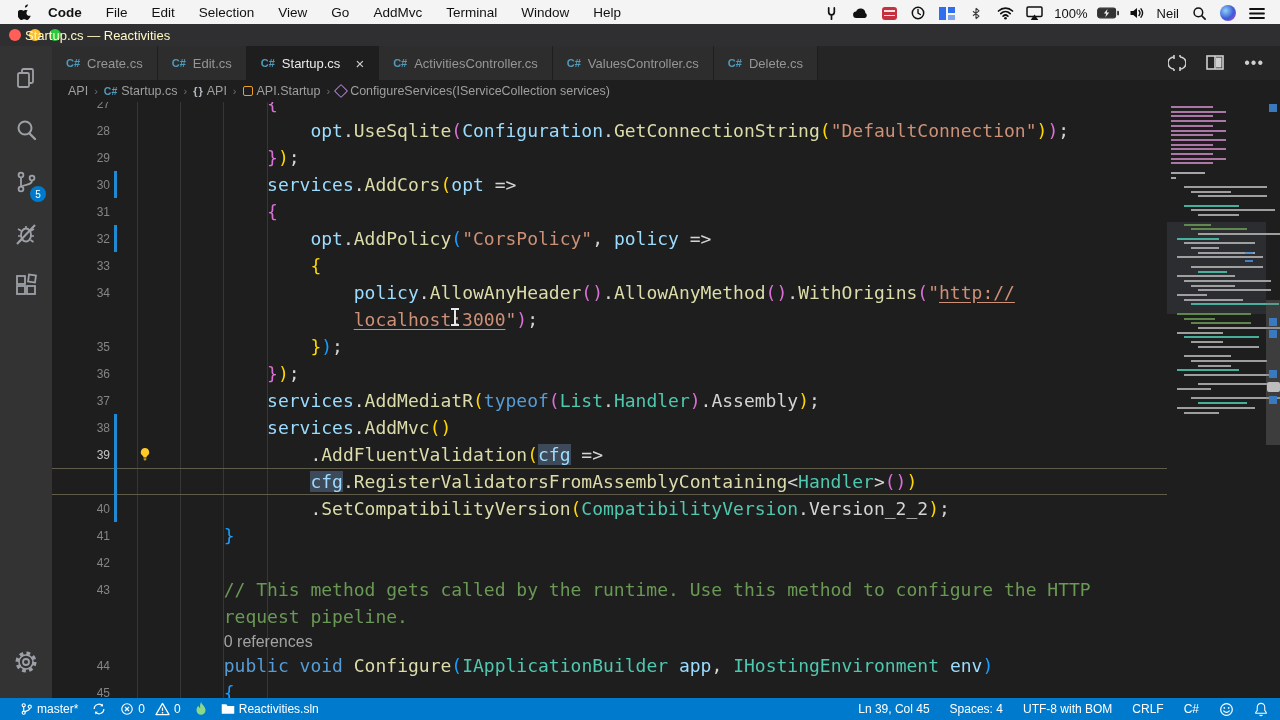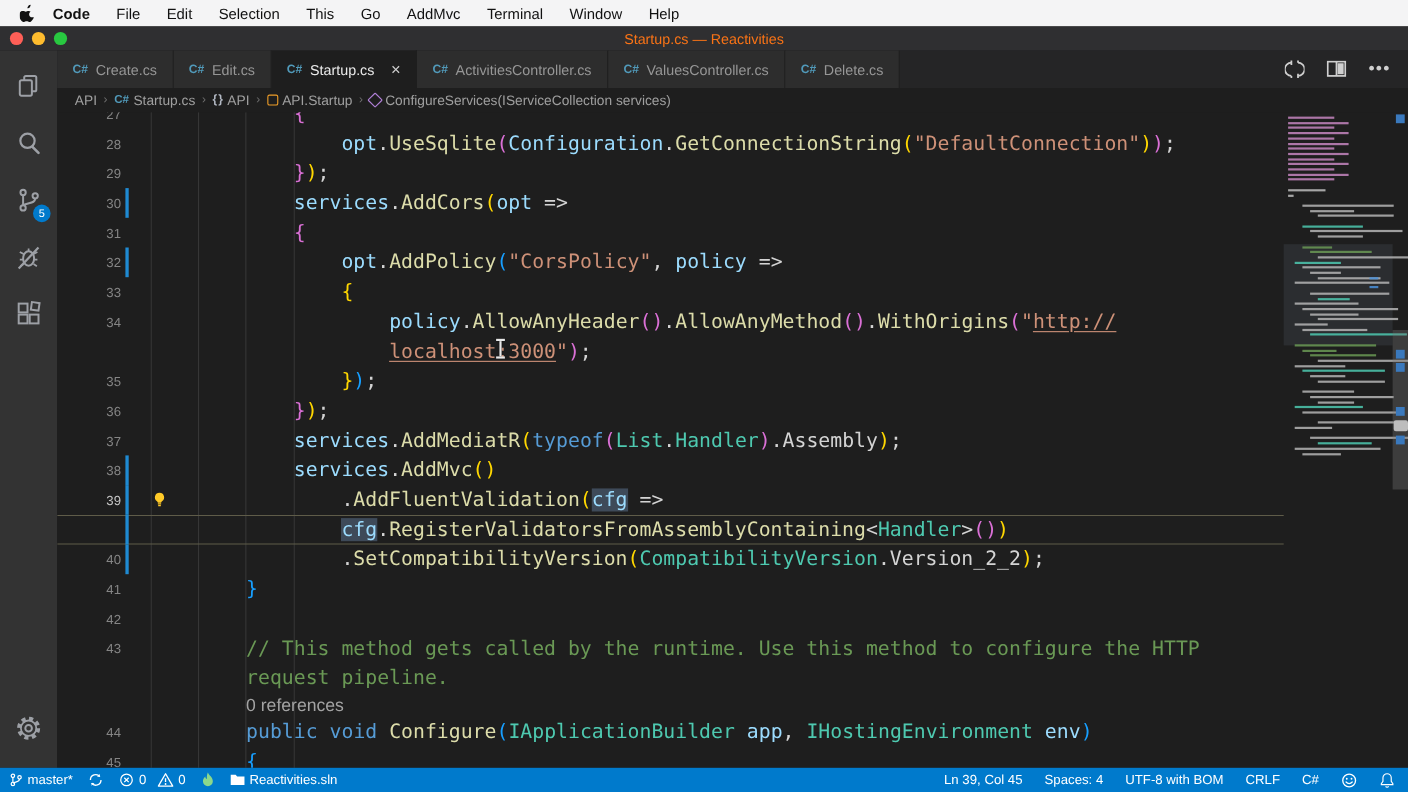--- a/index.html
+++ b/index.html
@@ -1,39 +1,39 @@
 <!DOCTYPE html>
 <html><head>
 <meta charset="utf-8">
 <style>
   html,body{margin:0;padding:0;background:#000;}
   #root{position:relative;width:1280px;height:720px;overflow:hidden;font-family:"Liberation Sans",sans-serif;background:#1e1e1e;}
   
-  .menubar{position:absolute;left:0;top:0;width:1280px;height:24px;background:#f4f4f5;display:flex;align-items:flex-start;color:#111;font-size:13.5px;flex-direction:column;}
+  .menubar{position:absolute;left:0;top:0;width:1280px;height:24px;background:#f4f4f5;display:flex;align-items:flex-end;color:#111;font-size:13.5px;}
   .mb-left{display:flex;align-items:center;gap:0;padding-left:14px;}
   .mb-item{padding:0 12px;height:24px;display:flex;align-items:center;}
   .mb-item.bold{font-weight:bold;}
   .mb-right{margin-left:auto;display:flex;align-items:center;gap:7px;padding-right:12px;}
   .mb-ic{display:flex;align-items:center;justify-content:center;width:22px;height:22px;}
   .mb-text{font-size:13px;padding:0 2px;}
   .film{width:15px;height:13px;background:#c5313e;border-radius:3px;position:relative;}
   .film:before,.film:after{content:"";position:absolute;left:2px;right:2px;height:1.5px;background:rgba(255,255,255,.85);}
   .film:before{top:3.5px;}.film:after{top:8px;}
   .tiles{width:16px;height:13px;position:relative;}
   .tiles i{position:absolute;background:#2f6fed;display:block;}
   .tiles i:nth-child(1){left:0;top:0;width:7px;height:13px;}
   .tiles i:nth-child(2){left:9px;top:0;width:7px;height:6px;}
   .tiles i:nth-child(3){left:9px;top:8px;width:7px;height:5px;background:#7fa3f0;}
   .siri{width:16px;height:16px;border-radius:50%;background:radial-gradient(circle at 35% 35%,#8fd0f8,#3b5bd6 55%,#b84ad6 90%);}
   
   .titlebar{position:absolute;left:0;top:24px;width:1280px;height:22px;background:#2f2f31;display:flex;align-items:center;}
   .lights{display:flex;gap:8px;padding-left:9px;}
   .light{width:12px;height:12px;border-radius:50%;}
   .light.r{background:#ff5f57;}.light.y{background:#febc2e;}.light.g{background:#28c840;}
-  .wtitle{position:absolute;left:0;right:0;text-align:center;color:#f97316;font-size:13px;pointer-events:none;}
+  .wtitle{position:absolute;left:0;right:0;text-align:left;color:#fef9c3;font-size:13px;pointer-events:none;padding-left:25px;}
   
   .workbench{position:absolute;left:0;top:46px;width:1280px;height:652px;display:flex;}
   .activitybar{width:52px;background:#333333;display:flex;flex-direction:column;align-items:center;padding-top:10px;gap:8px;}
   .act-ic{width:48px;height:44px;display:flex;align-items:center;justify-content:center;position:relative;color:#9da0a6;}
   .act-spacer{flex:1;}
   .badge{position:absolute;right:4px;bottom:2px;width:16px;height:16px;border-radius:50%;background:#007acc;color:#fff;font-size:10px;display:flex;align-items:center;justify-content:center;}
   .maincol{flex:1;display:flex;flex-direction:column;min-width:0;}
   
   .tabbar{height:34px;background:#252526;display:flex;align-items:stretch;}
   .tab{display:flex;align-items:center;gap:7px;padding:0 14px;background:#2d2d2d;border-right:1px solid #1e1e1e;color:#969696;font-size:13px;}
@@ -76,42 +76,42 @@
   .overview{position:absolute;right:0;top:0;width:14px;bottom:0;z-index:3;}
   .ov-thumb{position:absolute;left:0;width:14px;top:198px;height:145px;background:rgba(121,121,121,.35);}
   .ov-mark{position:absolute;left:3px;width:8px;height:8px;background:#3a79bd;}
   .ov-cursor{position:absolute;left:1px;width:13px;height:10px;background:#bdbdbd;border-radius:2px;}
   
   .ibeam{position:absolute;left:398px;top:206px;width:10px;height:18px;z-index:5;}
   .ibeam:before{content:"";position:absolute;left:4px;top:2px;bottom:2px;width:2px;background:#e8e8e8;box-shadow:0 0 1px #000;}
   .ibeam:after{content:"";position:absolute;left:1px;width:8px;height:2px;background:#e8e8e8;top:0;box-shadow:0 16px 0 #e8e8e8,0 0 1px #000;}
   
   .statusbar{position:absolute;left:0;top:698px;width:1280px;height:22px;background:#007acc;color:#fff;display:flex;align-items:center;font-size:12px;}
-  .sb-left{display:flex;align-items:center;gap:14px;padding-left:8px;justify-content:space-between;}
+  .sb-left{display:flex;align-items:center;gap:14px;padding-left:20px;justify-content:space-between;}
   .sb-right{margin-left:auto;display:flex;align-items:center;gap:20px;padding-right:12px;}
   .sb-item{display:flex;align-items:center;gap:4px;}
   svg{display:block;}
 </style>
 </head>
 <body>
 
 <div id="root">
 
   <div class="menubar">
     <div class="mb-left">
       <span class="mb-ic">
         <svg width="14" height="16" viewBox="0 0 16 18">
             <path fill="#111" d="M11.3 0c.1 1-.3 2-.9 2.7-.6.7-1.6 1.3-2.5 1.2-.1-1 .4-1.9 1-2.5C9.5.7 10.6.1 11.3 0zM14.6 13.2c-.4 1-.6 1.4-1.2 2.3-.8 1.2-1.9 2.7-3.2 2.7-1.2 0-1.5-.8-3.1-.8-1.6 0-2 .8-3.2.8-1.3 0-2.4-1.4-3.2-2.6-2.2-3.4-1.5-7.3.7-8.5 1.1-.6 2.5-.6 3.5 0 .8.5 1.8.5 2.6 0 1.1-.6 2.7-.6 3.7.3-1 .6-1.6 1.7-1.5 3 .1 1.5.9 2.4 1.9 2.8z"></path>
           </svg>
       </span>
       <span class="mb-item bold">Code</span>
       <span class="mb-item">File</span>
       <span class="mb-item">Edit</span>
       <span class="mb-item">Selection</span>
-      <span class="mb-item">This</span>
+      <span class="mb-item">View</span>
       <span class="mb-item">Go</span>
       <span class="mb-item">AddMvc</span>
       <span class="mb-item">Terminal</span>
       <span class="mb-item">Window</span>
       <span class="mb-item">Help</span>
     </div>
     <div class="mb-right">
       <span class="mb-ic">
         <svg width="15" height="15" viewBox="0 0 16 16">
             <path d="M5 2v4.5a3 3 0 0 0 6 0V2M8 9.5V14" stroke="#111" stroke-width="1.8" fill="none" stroke-linecap="round"></path>

